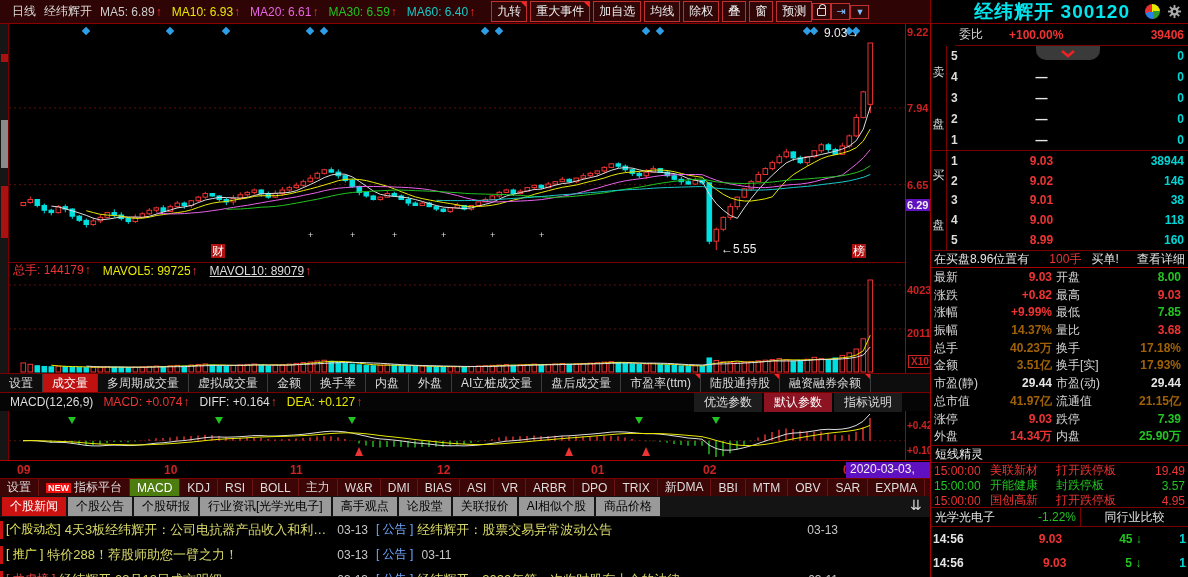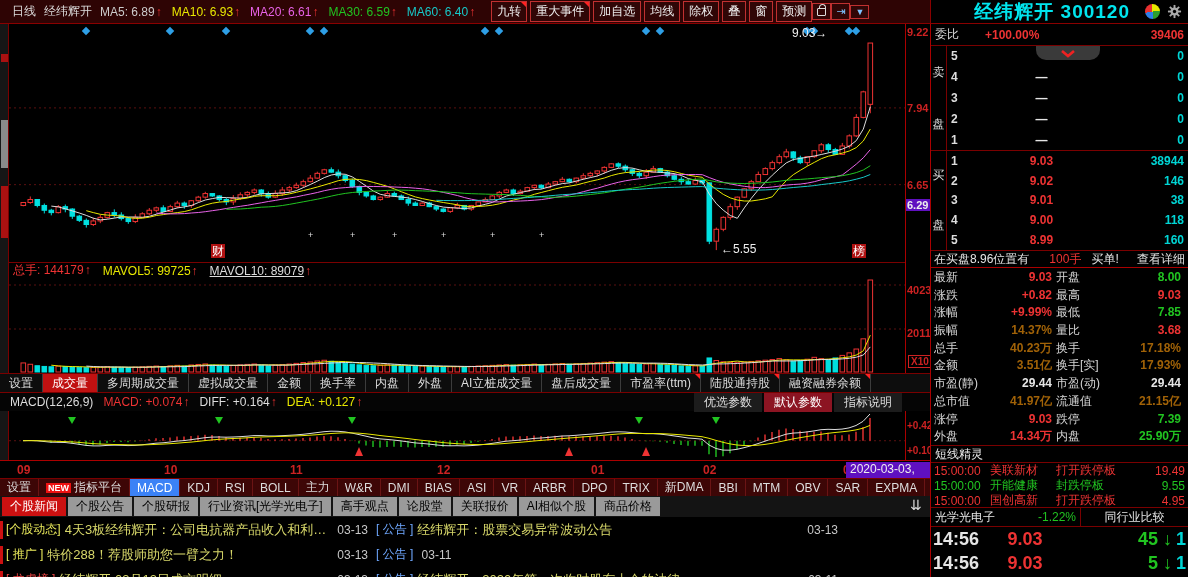--- a/index.html
+++ b/index.html
@@ -40,39 +40,39 @@
   .vtab.corner:after{content:"";position:absolute;right:0;top:0;border-top:5px solid #ff2222;border-left:5px solid transparent;}
   .macd-header{position:absolute;left:0;top:393px;width:930px;height:18px;background:#050505;display:flex;align-items:center;padding-left:10px;gap:10px;white-space:nowrap;}
   .macd-btns{margin-left:auto;display:flex;gap:2px;margin-right:28px;}
   .macd-btn{background:#1c1c1c;color:#ddd;padding:1px 10px;cursor:pointer;}
   .macd-btn.active{background:#8c1422;color:#fff;}
   .xaxis{position:absolute;left:0;top:460px;width:930px;height:18px;border-top:1px solid #aa0000;background:#000;}
   .xmonth{position:absolute;top:2px;color:#cc2222;font-size:12px;font-weight:bold;}
   .xdate{position:absolute;top:1px;background:#5f10c0;color:#eee;font-size:12px;padding:0 4px;}
   .ind-tabs{position:absolute;left:0;top:478px;width:930px;height:18px;background:#3d0606;border-top:1px solid #7a0000;display:flex;align-items:stretch;}
   .itab{padding:1px 7px;color:#ddd;border-right:1px solid #6a1414;display:flex;align-items:center;gap:3px;cursor:pointer;}
-  .itab.active{background:#3b82f6;color:#fff;}
+  .itab.active{background:#4d7c0f;color:#fff;}
   .new-badge{background:#ee1111;color:#fff;font-size:9px;font-weight:bold;padding:0 2px;}
   .news-tabs{position:absolute;left:0;top:496px;width:930px;height:21px;background:#141414;display:flex;gap:2px;padding:1px 0 1px 2px;}
   .ntab{background:#9a9a9a;color:#000;padding:2px 8px;display:flex;align-items:center;cursor:pointer;}
   .ntab.active{background:#cc1111;color:#fff;}
   .ntabs-arrow{margin-left:auto;color:#ddd;padding:0 8px;cursor:pointer;font-size:14px;}
   .news-list{position:absolute;left:0;top:517px;width:930px;height:60px;overflow:hidden;background:#000;}
   .news-row{display:flex;height:25px;align-items:center;}
   .news-cell{display:flex;align-items:center;overflow:hidden;white-space:nowrap;}
   .news-cell.l{width:376px;border-left:3px solid #cc1111;padding-left:3px;}
   .news-cell.r{width:470px;}
   .news-tag{color:#e8e85a;margin-right:4px;flex:none;}
   .news-tag.blue{color:#6fa8ff;}
   .news-tag.red{color:#ee4444;}
   .news-title{color:#d8d86a;overflow:hidden;text-overflow:ellipsis;flex:1;font-size:13px;}
   .news-date{color:#c8c8c8;flex:none;width:42px;text-align:right;padding-right:8px;}
   
   .rpanel{position:absolute;left:930px;top:24px;width:258px;height:553px;background:#000;border-left:1px solid #aa0000;display:flex;flex-direction:column;font-weight:bold;}
-  .weibi{height:22px;display:flex;align-items:center;padding:0 4px;border-bottom:1px solid #7a0000;}
+  .weibi{height:22px;display:flex;align-items:center;padding:0 4px;border-bottom:1px solid #7a0000;margin-left:24px;}
   .weibi .lab{color:#ddd;font-weight:normal;}
   .weibi .val{color:#ee3333;margin-left:26px;}
   .weibi .extra{margin-left:auto;color:#ee3333;}
   .book{display:flex;border-bottom:1px solid #7a0000;}
   .book-side{width:16px;display:flex;flex-direction:column;justify-content:space-around;align-items:center;color:#ddd;font-weight:normal;border-right:1px solid #7a0000;}
   .book-rows{flex:1;display:flex;flex-direction:column;position:relative;}
   .book-row{flex:1;display:flex;align-items:center;padding:0 4px;}
   .book-row .lvl{width:14px;color:#ddd;}
   .book-row .prc{flex:1;text-align:center;}
   .book-row .qty{width:66px;text-align:right;color:#00d5d5;}
@@ -86,21 +86,21 @@
   .alerts{border-bottom:1px solid #7a0000;}
   .alert-row{height:15px;display:flex;align-items:center;font-weight:normal;padding:0 3px;white-space:nowrap;}
   .alert-row .t{width:56px;}
   .alert-row .n{width:66px;}
   .alert-row .e{flex:1;}
   .alert-row .v{text-align:right;}
   .industry{height:19px;display:flex;border-bottom:1px solid #7a0000;font-weight:normal;}
   .industry .left{width:150px;display:flex;align-items:center;padding:0 4px;border-right:1px solid #7a0000;}
   .industry .chg{margin-left:auto;color:#21c421;}
   .industry .right{flex:1;display:flex;align-items:center;justify-content:center;color:#e5e5e5;}
-  .tickrow{height:24px;display:flex;align-items:center;font-size:18px;padding:0 2px;white-space:nowrap;}
+  .tickrow{height:24px;display:flex;align-items:center;font-size:12px;padding:0 2px;white-space:nowrap;gap:31px;}
   .tickrow .t{width:52px;color:#e5e5e5;}
   .tickrow .p{width:80px;text-align:center;color:#ee3333;}
   .tickrow .q{flex:1;text-align:right;color:#21c421;}
   .tickrow .x{width:14px;text-align:right;color:#00d5d5;overflow:hidden;}
   .t-red{color:#ee3333;} .t-green{color:#21c421;} .t-cyan{color:#a16207;} .t-white{color:#e5e5e5;}
 </style>
 </head>
 <body>
 
 <div class="app">
@@ -410,21 +410,21 @@
         <rect x="802" y="4" width="6" height="6" fill="#2e9fe6" transform="rotate(45 805 7)"></rect>
         <rect x="837" y="4" width="6" height="6" fill="#2e9fe6" transform="rotate(45 840 7)"></rect>
         <rect x="844" y="4" width="6" height="6" fill="#2e9fe6" transform="rotate(45 847 7)"></rect>
         <text x="299" y="214" fill="#ddd" font-size="9">+</text>
         <text x="341" y="214" fill="#ddd" font-size="9">+</text>
         <text x="383" y="214" fill="#ddd" font-size="9">+</text>
         <text x="432" y="214" fill="#ddd" font-size="9">+</text>
         <text x="481" y="214" fill="#ddd" font-size="9">+</text>
         <text x="530" y="214" fill="#ddd" font-size="9">+</text>
       </svg>
-    <div class="anno" id="anno-high" style="left: 783px; top: 2px;">9.03→</div>
+    <div class="anno" id="anno-high" style="left: 815px; top: 2px;">9.03→</div>
     <div class="anno" id="anno-low" style="left: 712px; top: 218.1px;">←5.55</div>
     <div class="badge-red" id="badge-left" style="left:202px;top:220px;">财</div>
     <div class="badge-red" id="badge-right" style="left:843px;top:220px;">榜</div>
   </div>
 
   <div class="vol-header" id="vol-header">
       <span><span style="color: rgb(238, 51, 51);">总手: 144179</span><span class="ma-arrow">↑</span></span>
       <span><span style="color: rgb(232, 232, 0);">MAVOL5: 99725</span><span class="ma-arrow">↑</span></span>
       <span><span style="color: rgb(221, 221, 221); text-decoration: underline;">MAVOL10: 89079</span><span class="ma-arrow">↑</span></span>
     </div>
@@ -993,21 +993,21 @@
         <div class="alert-row t-red">
           <span class="t">15:00:00</span>
           <span class="n">美联新材</span>
           <span class="e">打开跌停板</span>
           <span class="v">19.49</span>
         </div>
         <div class="alert-row t-green">
           <span class="t">15:00:00</span>
           <span class="n">开能健康</span>
           <span class="e">封跌停板</span>
-          <span class="v">9.55</span>
+          <span class="v">3.57</span>
         </div>
         <div class="alert-row t-red">
           <span class="t">15:00:00</span>
           <span class="n">国创高新</span>
           <span class="e">打开跌停板</span>
           <span class="v">4.95</span>
         </div>
       </div>
     <div class="industry">
       <div class="left">

